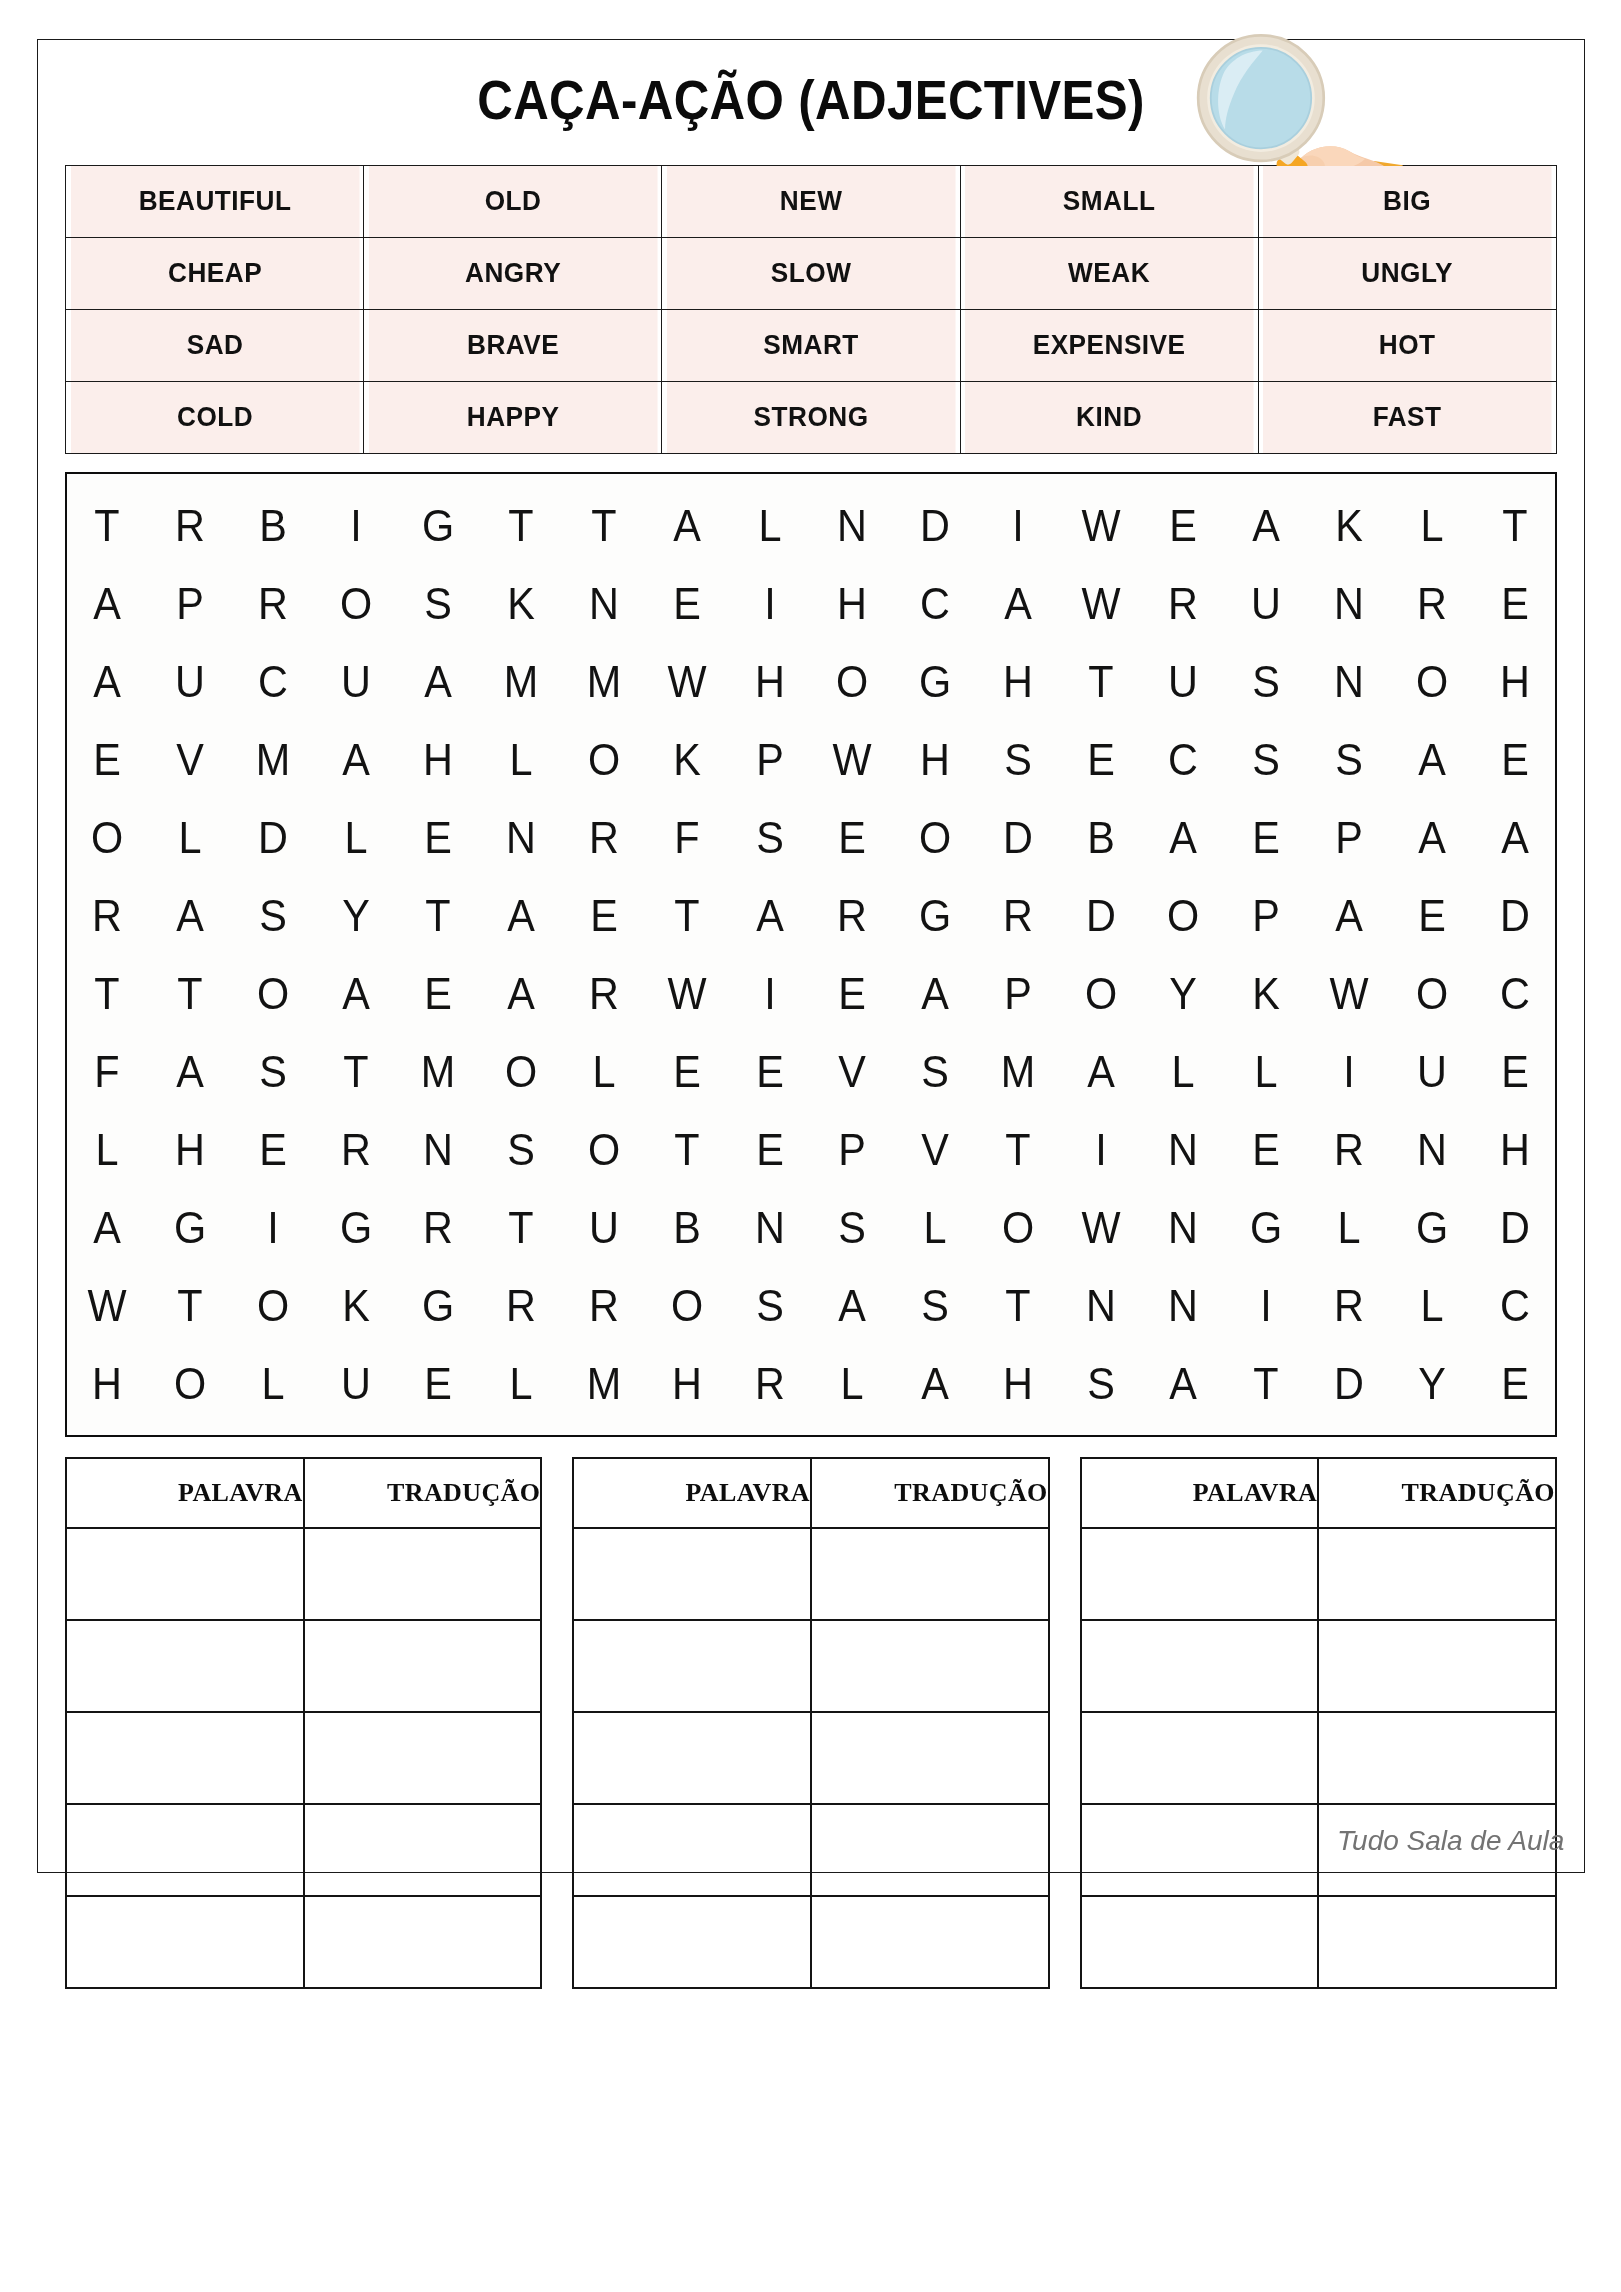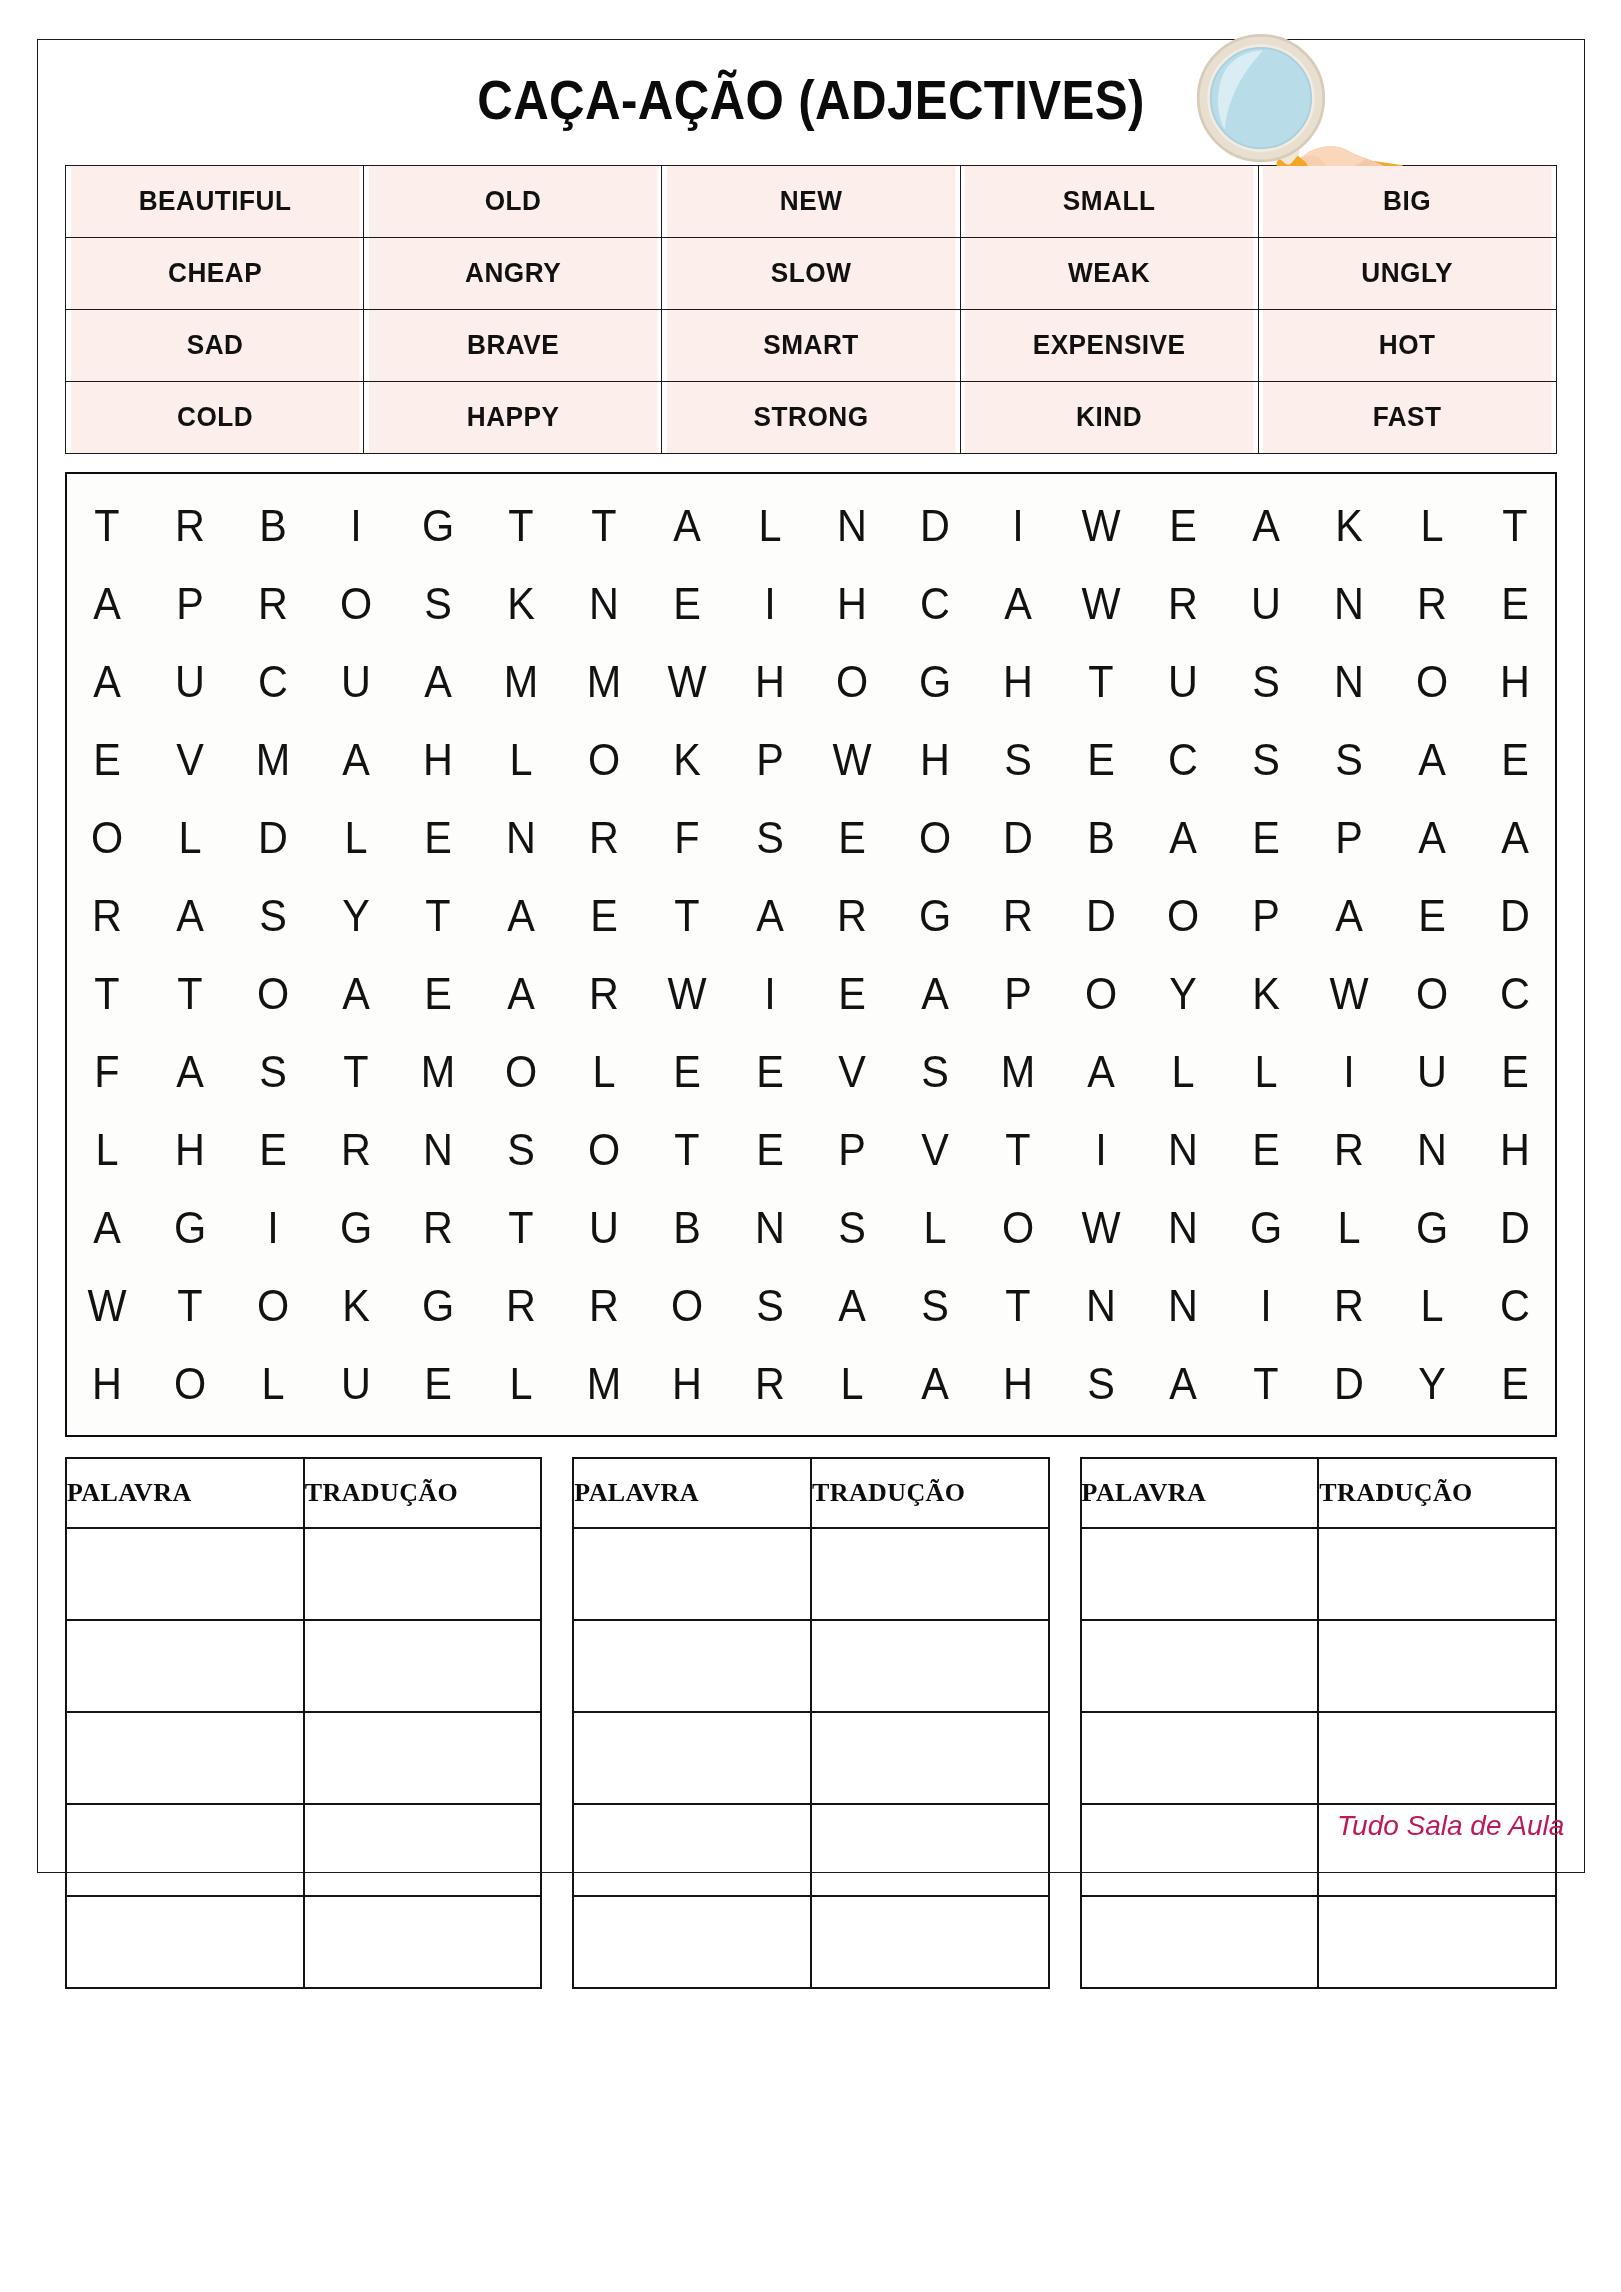--- a/index.html
+++ b/index.html
@@ -124,33 +124,33 @@
     border: 2.7px solid #141414;
     height: 92px;
   }
   .answer-table th {
     height: 70px;
     font-family: "Liberation Serif", serif;
     font-weight: bold;
     font-size: 26px;
     letter-spacing: 0.4px;
     color: #0d0d0d;
-    text-align: left;
+    text-align: right;
     vertical-align: middle;
   }
 
   
   #footer-credit {
     position: absolute;
     right: 19.7px;
-    bottom: 30px;
+    bottom: 15px;
     font-family: "Liberation Sans", sans-serif;
     font-style: italic;
     font-size: 28px;
-    color: #be185d;
+    color: #737373;
   }
 </style>
 </head>
 <body>
 
 <div id="page">
 
   <div id="header">
 
     <div id="worksheet-title">CAÇA-AÇÃO (ADJECTIVES)</div>

